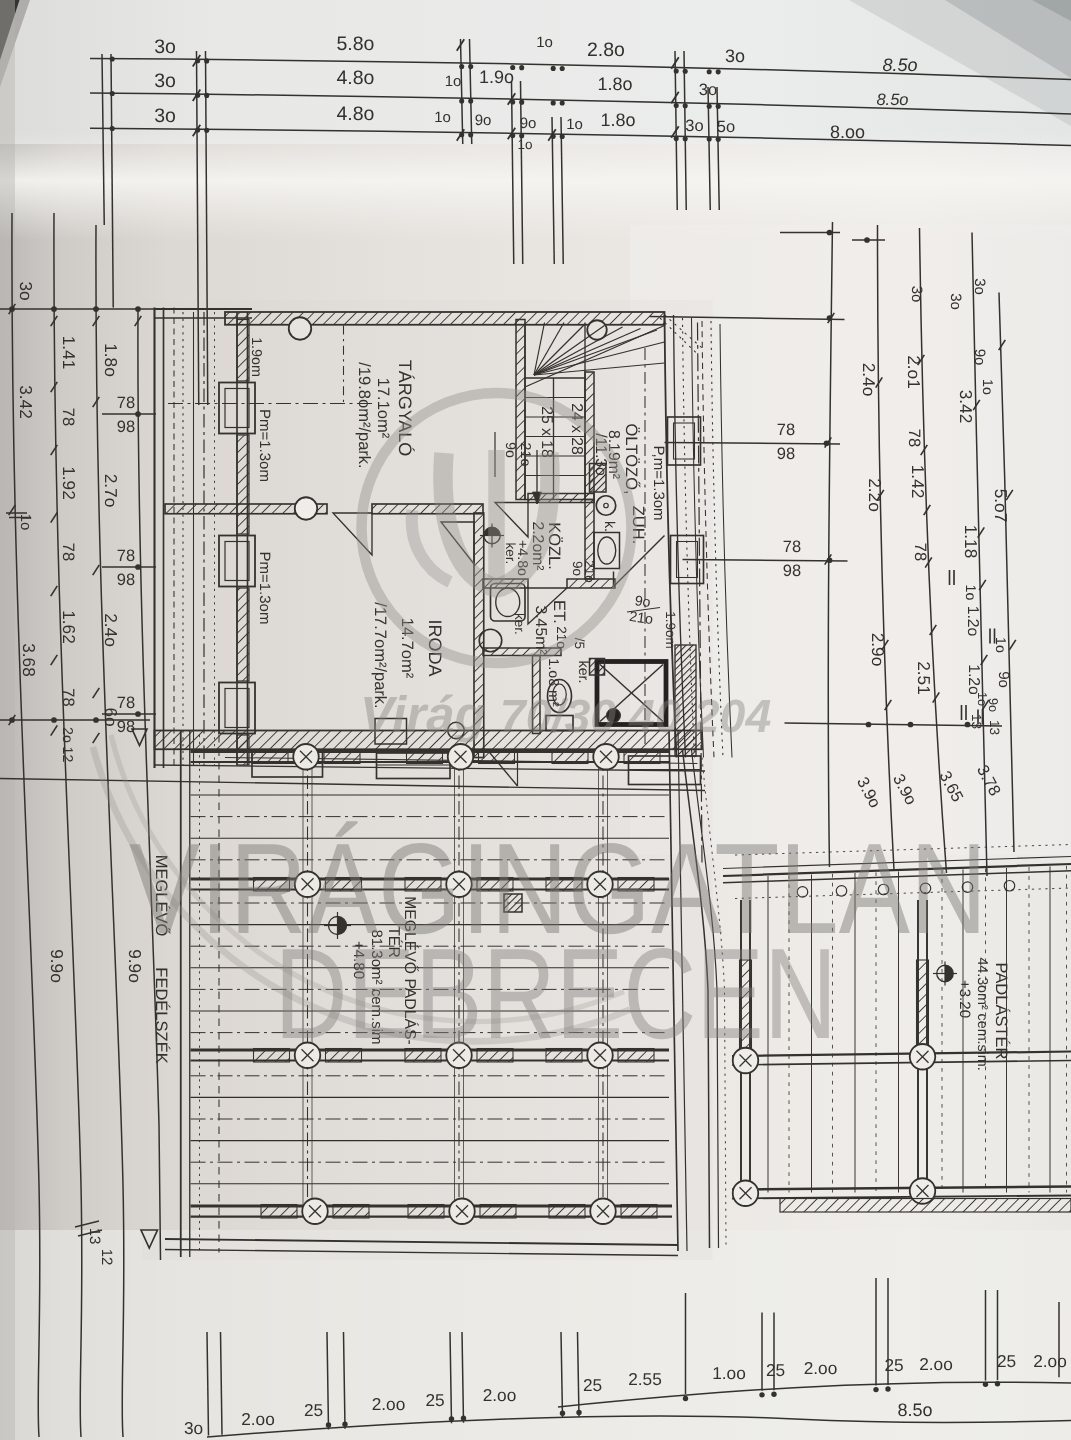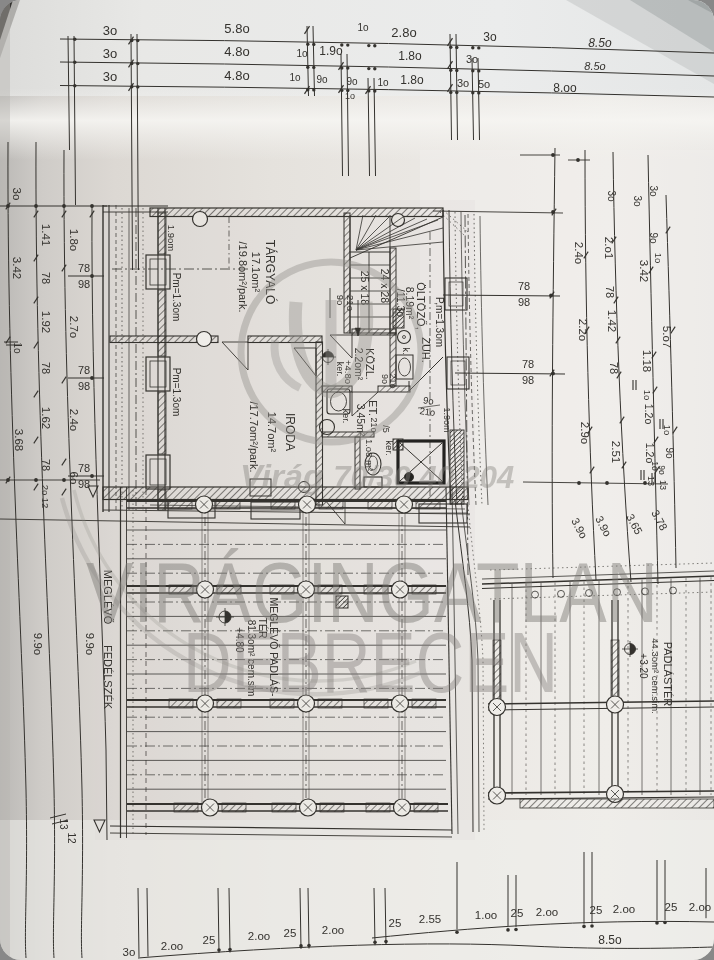--- a/index.html
+++ b/index.html
@@ -1,14 +1,14 @@
 <!DOCTYPE html>
 <html><head><meta charset="utf-8"><style>
 html,body{margin:0;padding:0;background:#888;}
-#page{width:714px;height:960px;position:relative;overflow:hidden;font-family:"Liberation Sans",sans-serif;border-radius:21px;}
+#page{width:714px;height:960px;position:relative;overflow:hidden;font-family:"Liberation Sans",sans-serif;}
 text{font-family:"Liberation Sans",sans-serif;}
 </style></head><body>
 <div id="page">
 <svg width="714" height="960" viewBox="0 0 714 960">
 <defs>
 <linearGradient id="paperx" x1="0" y1="0" x2="1" y2="0">
           <stop offset="0" stop-color="#bbb9b6"></stop>
           <stop offset="0.06" stop-color="#cfccc8"></stop>
           <stop offset="0.16" stop-color="#dcd8d3"></stop>
           <stop offset="0.38" stop-color="#e5e2dd"></stop>

